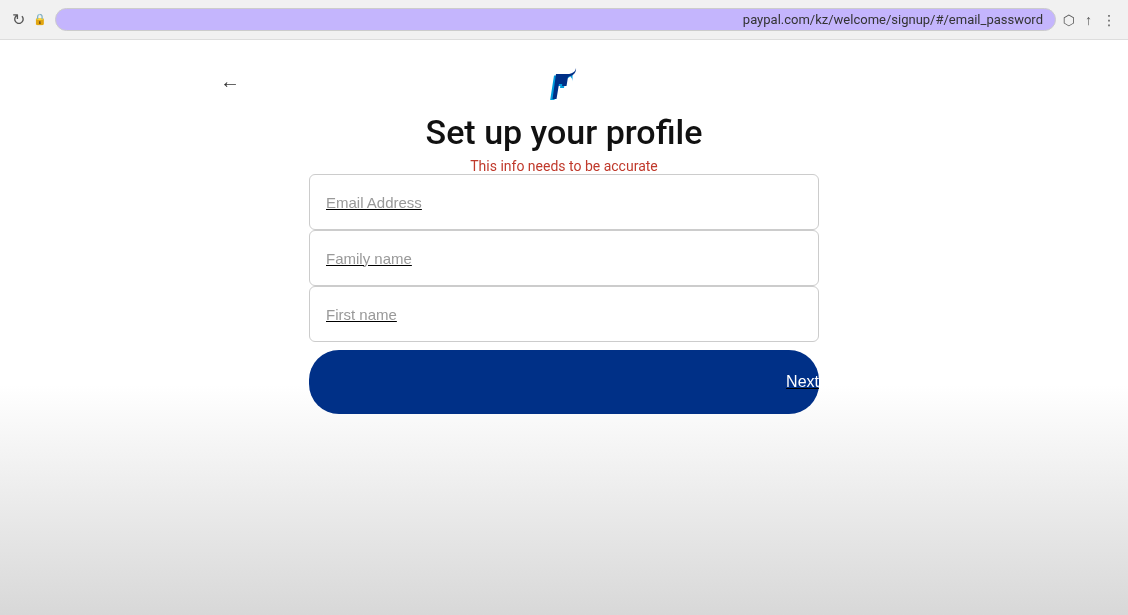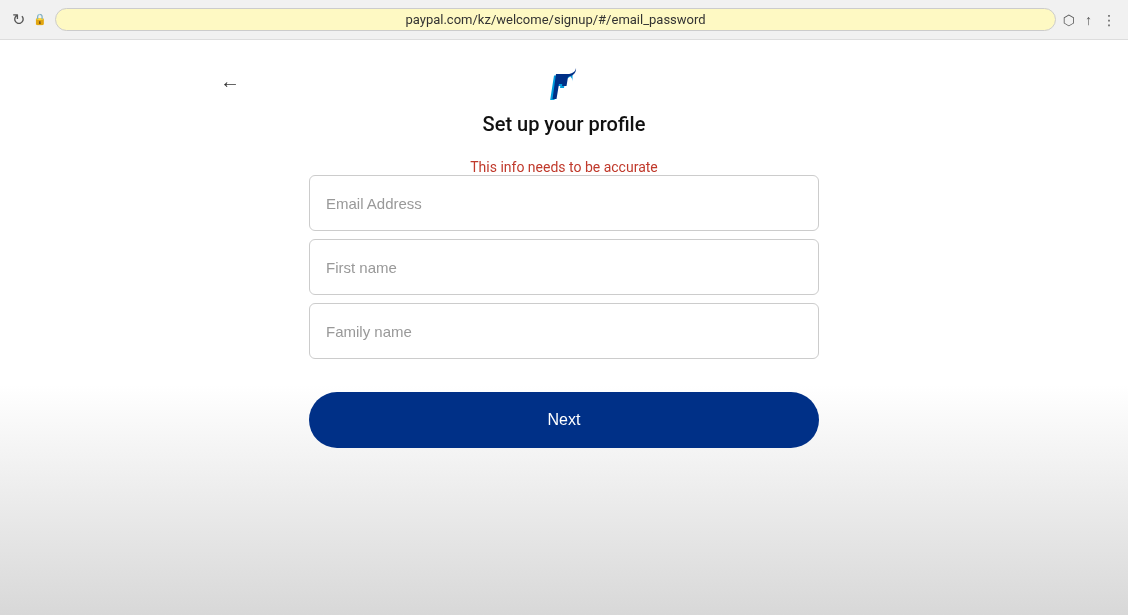--- a/index.html
+++ b/index.html
@@ -41,24 +41,24 @@
       cursor: pointer;
     }
 
     .browser-lock {
       font-size: 11px;
       color: #555;
     }
 
     .browser-url {
       flex: 1;
-      text-align: center;
+      text-align: right;
       font-size: 13px;
       color: #333;
-      background: #fef9c3;
+      background: #c4b5fd;
       border: 1px solid #ccc;
       border-radius: 20px;
       padding: 3px 12px;
       margin: 0 60px 0 8px;
     }
 
     .browser-actions {
       display: flex;
       gap: 10px;
       align-items: center;
@@ -97,66 +97,68 @@
       border: none;
     }
 
     .paypal-logo {
       width: 40px;
       height: 40px;
       margin-bottom: 12px;
     }
 
     .page-title {
-      font-size: 20px;
+      font-size: 34px;
       font-weight: 500;
       color: #111;
-      margin-bottom: 23px;
+      margin-bottom: 6px;
     }
 
     .page-subtitle {
       font-size: 14px;
       color: #c0392b;
       font-weight: 400;
     }
 
     .form-container {
       width: 510px;
       display: flex;
       flex-direction: column;
-      gap: 8px;
+      gap: 0;
+      text-decoration: underline;
     }
 
     .form-input {
       width: 100%;
       height: 56px;
       border: 1px solid #ccc;
       border-radius: 6px;
       padding: 0 16px;
       font-size: 15px;
       color: #999;
       background: #fff;
       outline: none;
     }
 
     .form-input::placeholder {
       color: #999;
     }
 
     .next-button {
       width: 100%;
-      height: 56px;
+      height: 64px;
       background: #003087;
       color: white;
       border: none;
       border-radius: 30px;
       font-size: 16px;
       font-weight: 500;
       cursor: pointer;
-      margin-top: 25px;
+      margin-top: 8px;
+      text-align: right;
     }
   </style>
 </head>
 <body>
 
 <div class="browser-bar">
   <div class="browser-controls">
     <span class="browser-refresh">↻</span>
     <span class="browser-lock">🔒</span>
   </div>
@@ -178,21 +180,21 @@
   </svg>
 
   <h1 class="page-title">Set up your profile</h1>
 
   <p class="page-subtitle">This info needs to be accurate</p>
 
   <div class="form-container">
 
     <input class="form-input" type="email" placeholder="Email Address" style="">
 
+    <input class="form-input" type="text" placeholder="Family name" style="">
+
     <input class="form-input" type="text" placeholder="First name" style="">
-
-    <input class="form-input" type="text" placeholder="Family name" style="">
 
 
     <button class="next-button">Next</button>
 
   </div>
 </div>
 
 </body></html>

